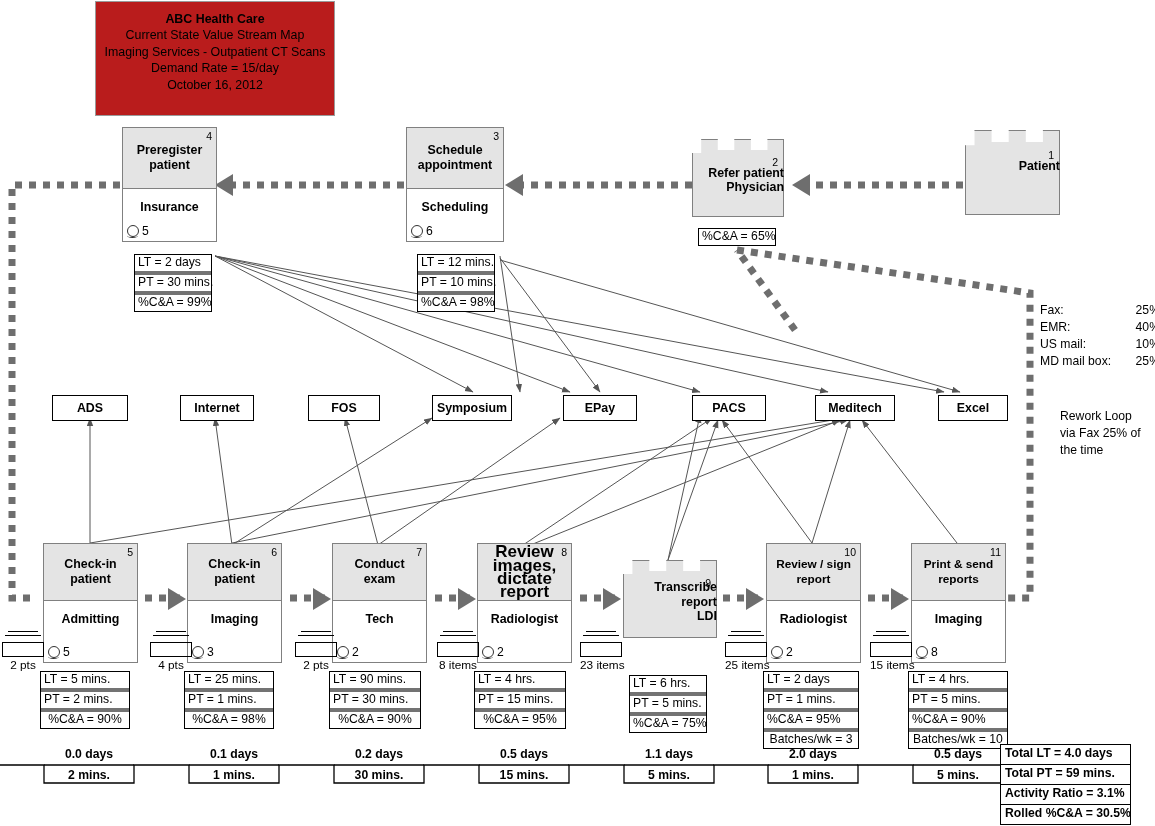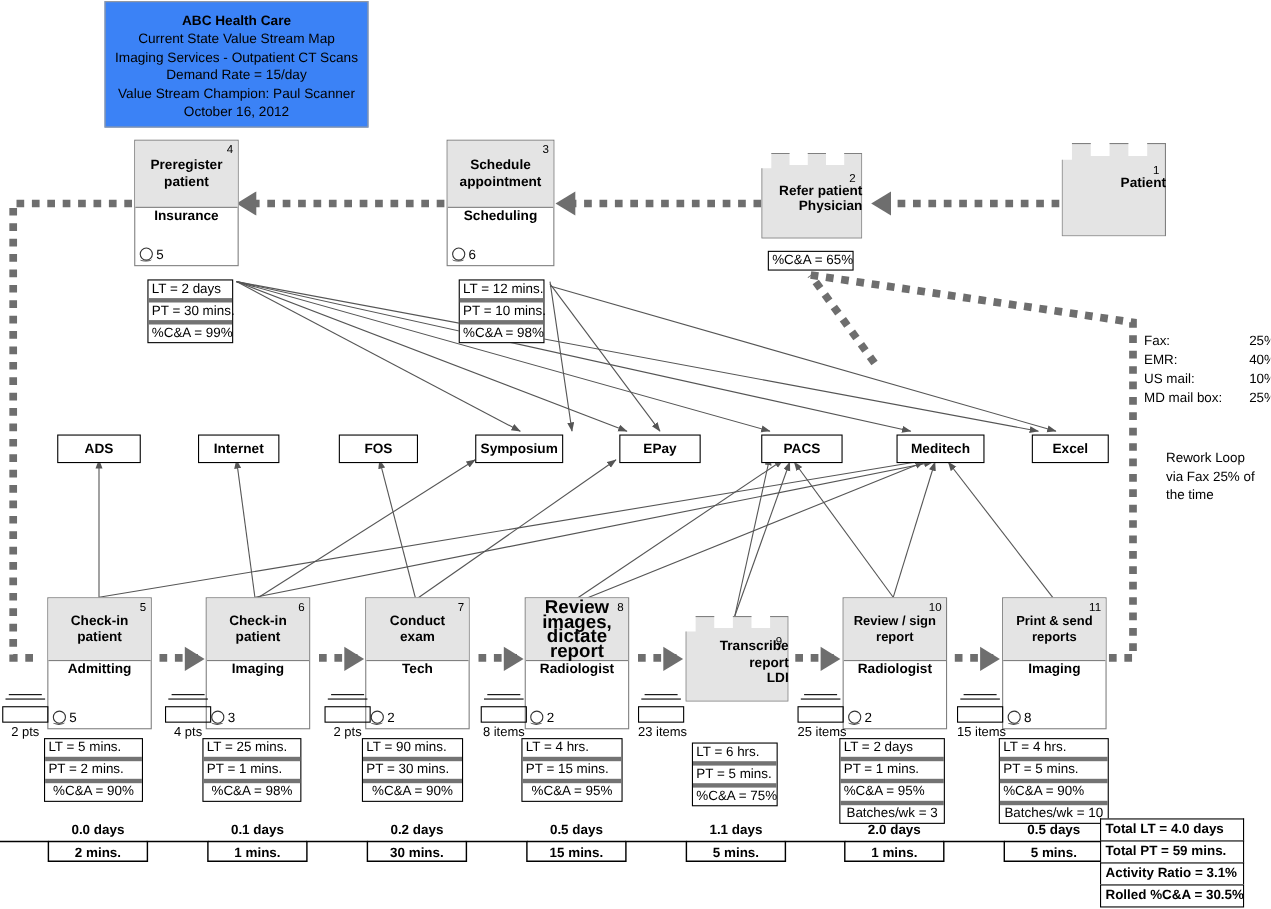--- a/index.html
+++ b/index.html
@@ -3,36 +3,36 @@
 <meta charset="utf-8">
 <style>
   html,body{margin:0;padding:0;background:#ffffff;}
   body{font-family:"Liberation Sans","DejaVu Sans",sans-serif;color:#000;}
   #canvas{position:relative;width:1155px;height:826px;overflow:hidden;background:#fff;}
   .abs{position:absolute;box-sizing:border-box;}
 
   
   #title-block{
     left:95px;top:1px;width:240px;height:115px;
-    background:#3b82f6;border:1px solid #9a9a9a;
+    background:#b91c1c;border:1px solid #9a9a9a;
     text-align:center;padding-top:9px;
   }
   #title-block div{font-size:12.4px;line-height:16.4px;}
   #title-block .t1{font-weight:bold;}
 
   
   .proc{border:1.6px solid #808080;background:#fff;}
   .proc .top{
     background:#e4e4e4;border-bottom:1px solid #808080;
     position:relative;height:60px;display:flex;align-items:center;justify-content:center;
     text-align:center;font-weight:bold;font-size:12.4px;line-height:14.6px;
   }
   .proc .num{position:absolute;top:1px;right:4px;font-weight:normal;font-size:10.5px;}
   .proc .bottom{position:relative;height:52px;}
-  .proc .role{text-align:center;font-weight:bold;font-size:12.4px;}
+  .proc .role{text-align:center;font-weight:bold;font-size:12.4px;padding-top:11px;}
   .proc .staff{position:absolute;left:4px;bottom:3px;font-size:12.2px;display:flex;align-items:center;gap:3px;}
   .staff .opicon{
     display:inline-block;width:10px;height:10px;border:1.3px solid #333;border-radius:50%;
     border-bottom-color:#333;position:relative;
   }
   .staff .opicon:after{content:"";position:absolute;left:-1px;bottom:-2px;width:11px;height:4px;background:transparent;
     border-bottom:1.6px solid #333;border-radius:0 0 50% 50%;}
 
   
   .dbox{border:1.4px solid #000;background:#fff;}
@@ -88,21 +88,20 @@
 </head>
 <body>
 
 <div id="canvas">
 
   <div class="abs" id="title-block">
     <div class="t1">ABC Health Care</div>
     <div>Current State Value Stream Map</div>
     <div>Imaging Services - Outpatient CT Scans</div>
     <div>Demand Rate = 15/day</div>
-    <div>Value Stream Champion: Paul Scanner</div>
     <div>October 16, 2012</div>
   </div>
 
   <svg class="overlay">
     <defs>
       <marker id="thinArrow" markerWidth="9" markerHeight="9" refX="8" refY="3.2" orient="auto">
         <path d="M0,0 L8.5,3.2 L0,6.4 z" fill="#555"></path>
       </marker>
       <marker id="pushArrow" markerWidth="8" markerHeight="9" refX="7.5" refY="4.3" orient="auto" markerUnits="userSpaceOnUse">
         <path d="M0,0 L15,8.6 L0,17.2 z" fill="#6e6e6e" transform="scale(0.78)"></path>

